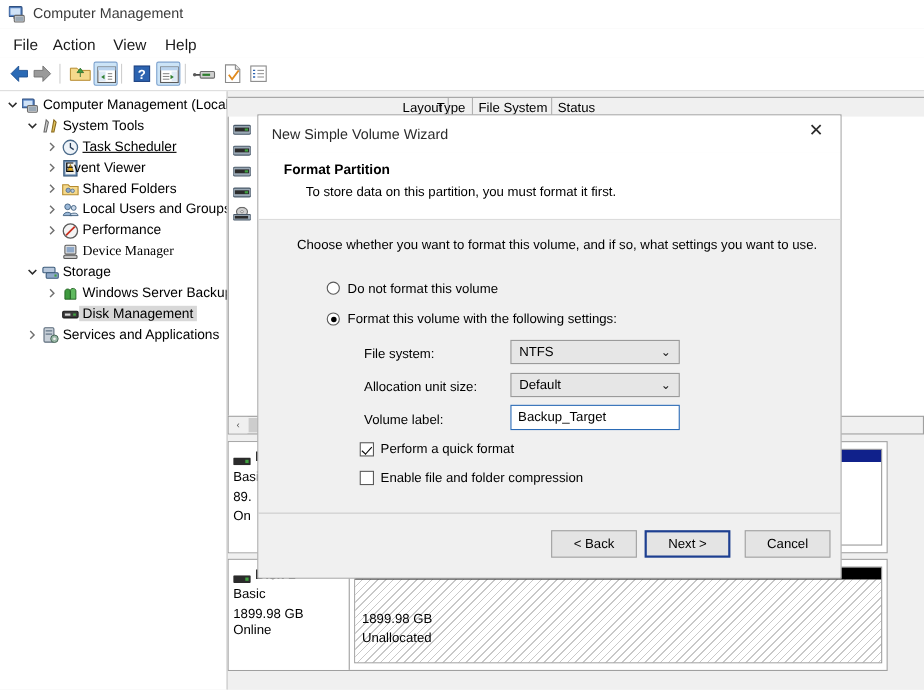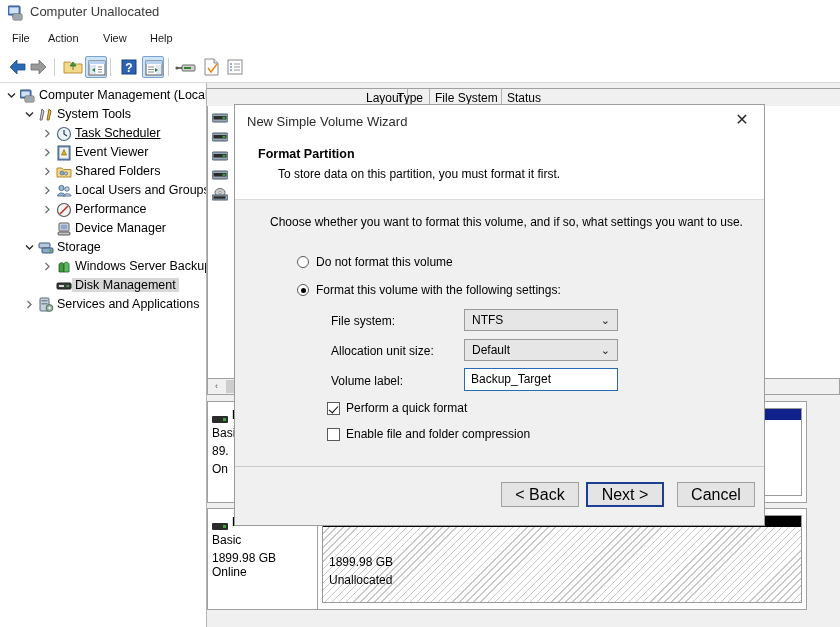--- a/index.html
+++ b/index.html
@@ -13,21 +13,21 @@
   }
   #app{position:relative;width:840px;height:627px;background:#f0f0f0;}
 
   
   .titlebar{position:absolute;left:0;top:0;width:840px;height:26px;background:#ffffff;}
   .titlebar .ico{position:absolute;left:8px;top:5px;width:16px;height:16px;}
   .titlebar .txt{position:absolute;left:30px;top:4px;font-size:13px;color:#3a3a3a;}
 
   
   .menubar{position:absolute;left:0;top:26px;width:840px;height:26px;background:#ffffff;}
-  .menuitem{position:absolute;top:5px;font-size:11px;color:#1a1a1a;padding:1px 4px;cursor:default;}
+  .menuitem{position:absolute;top:5px;font-size:14px;color:#1a1a1a;padding:1px 4px;cursor:default;}
 
   
   .toolbar{position:absolute;left:0;top:52px;width:840px;height:30px;background:#ffffff;border-bottom:1px solid #d8d8d8;}
   .tb{position:absolute;top:4px;width:22px;height:22px;}
   .tbsep{position:absolute;top:6px;width:1px;height:18px;background:#cfcfcf;}
   .tbpressed{background:#cce4f7;border:1px solid #7da2ce;box-sizing:border-box;border-radius:2px;}
 
   
   .treepanel{position:absolute;left:0;top:83px;width:206px;height:544px;background:#ffffff;border-right:1px solid #b4b4b4;overflow:hidden;}
   .trow{position:relative;height:19px;white-space:nowrap;font-size:12.5px;color:#000;}
@@ -91,39 +91,39 @@
   .combo .carrow{position:absolute;right:7px;top:4px;font-size:11px;color:#222;}
   .txtfield{position:absolute;left:229px;width:154px;height:23px;background:#fff;border:1px solid #2a6ab5;box-sizing:border-box;}
   .txtfield .tv{position:absolute;left:6px;top:3px;font-size:12px;}
 
   .chkrow{position:absolute;left:92px;font-size:12px;}
   .chk{position:absolute;left:0;top:0;width:13px;height:13px;border:1px solid #5a5a5a;background:#fff;box-sizing:border-box;}
   .chk.on::after{content:"";position:absolute;left:3px;top:1px;width:4px;height:8px;border:solid #000;border-width:0 1.4px 1.4px 0;transform:rotate(42deg);}
   .chkrow .cl{position:absolute;left:19px;top:-1px;white-space:nowrap;}
 
   .btn{position:absolute;top:15px;width:78px;height:25px;background:#e4e4e4;border:1px solid #a0a0a0;
-       box-sizing:border-box;text-align:center;line-height:23px;font-size:16px;color:#000;}
+       box-sizing:border-box;text-align:center;line-height:23px;font-size:12px;color:#000;}
   .btn.default{border:2px solid #1d3f91;line-height:21px;}
 </style>
 </head>
 <body>
 
 <div id="app">
 
   <div class="titlebar">
     <span class="ico">
       <svg width="16" height="16" viewBox="0 0 16 16">
         <rect x="0" y="1" width="12" height="9" rx="1" fill="#5b87c7" stroke="#2f4f7f"></rect>
         <rect x="1.5" y="2.5" width="9" height="6" fill="#cfe2f7"></rect>
         <rect x="4" y="10.5" width="5" height="1.5" fill="#8a8a8a"></rect>
         <rect x="5" y="9" width="9" height="6" rx="1" fill="#d8d8d8" stroke="#6a6a6a"></rect>
         <rect x="6" y="10" width="7" height="4" fill="#9aa8b5"></rect>
       </svg>
     </span>
-    <span class="txt">Computer Unallocated</span>
+    <span class="txt">Computer Management</span>
   </div>
 
   <div class="menubar">
     <div class="menuitem" style="left:8px">File</div>
     <div class="menuitem" style="left:44px">Action</div>
     <div class="menuitem" style="left:99px">View</div>
     <div class="menuitem" style="left:146px">Help</div>
   </div>
 
   <div class="toolbar">
@@ -230,21 +230,21 @@
         </div>
         <div class="trow">
           <span class="exp" style="left: 42px;"><svg width="11" height="11" viewBox="0 0 11 11">
               <path d="M3.5 2 L7 5.5 L3.5 9" stroke="#707070" stroke-width="1.3" fill="none"></path>
             </svg></span>
           <span class="ti" style="left: 56px;"><svg width="16" height="16" viewBox="0 0 16 16">
               <rect x="2" y="1" width="12" height="14" fill="#6e90b8" stroke="#3a5a7a"></rect>
               <rect x="3.5" y="2.5" width="9" height="11" fill="#f2f2ee"></rect>
               <path d="M8 4.5 L10.5 10 L5.5 10 Z" fill="#e8b020" stroke="#8a6a10" stroke-width="0.7"></path>
             </svg></span>
-          <span class="tl" style="left: 75px;">Event Viewer</span>
+          <span class="tl" style="left: 59px;">Event Viewer</span>
         </div>
         <div class="trow">
           <span class="exp" style="left: 42px;"><svg width="11" height="11" viewBox="0 0 11 11">
               <path d="M3.5 2 L7 5.5 L3.5 9" stroke="#707070" stroke-width="1.3" fill="none"></path>
             </svg></span>
           <span class="ti" style="left: 56px;"><svg width="16" height="16" viewBox="0 0 16 16">
               <path d="M1 4 L6 4 L7.5 5.5 L15 5.5 L15 13 L1 13 Z" fill="#f5d98b" stroke="#b58a2d"></path>
               <circle cx="6" cy="9" r="2" fill="#8fa8c8" stroke="#4a6a8a" stroke-width="0.7"></circle>
               <circle cx="10" cy="9.5" r="1.6" fill="#b8c8dc" stroke="#4a6a8a" stroke-width="0.7"></circle>
             </svg></span>
@@ -271,21 +271,21 @@
               <path d="M4 12 L12 4" stroke="#c83020" stroke-width="1.6"></path>
             </svg></span>
           <span class="tl" style="left: 75px;">Performance</span>
         </div>
         <div class="trow">
           <span class="ti" style="left: 56px;"><svg width="16" height="16" viewBox="0 0 16 16">
               <rect x="3" y="2" width="10" height="8" rx="1" fill="#e4e4e4" stroke="#5a5a5a"></rect>
               <rect x="4.5" y="3.5" width="7" height="5" fill="#8fa8c8"></rect>
               <rect x="2" y="11" width="12" height="3" rx="1" fill="#c4c4c4" stroke="#5a5a5a"></rect>
             </svg></span>
-          <span class="tl" style="left: 75px;">Device Manager</span>
+          <span class="tl" style="left: 75px; font-family: Liberation Serif, serif;">Device Manager</span>
         </div>
         <div class="trow">
           <span class="exp" style="left: 24px;"><svg width="11" height="11" viewBox="0 0 11 11">
               <path d="M2 3.5 L5.5 7 L9 3.5" stroke="#2b2b2b" stroke-width="1.4" fill="none"></path>
             </svg></span>
           <span class="ti" style="left: 38px;"><svg width="16" height="16" viewBox="0 0 16 16">
               <rect x="1" y="3" width="11" height="5" rx="1" fill="#b8c8dc" stroke="#3a5a7a"></rect>
               <rect x="4" y="8" width="11" height="5" rx="1" fill="#8fa8c8" stroke="#3a5a7a"></rect>
               <rect x="11.5" y="9.5" width="2" height="2" fill="#3fa13f"></rect>
             </svg></span>

